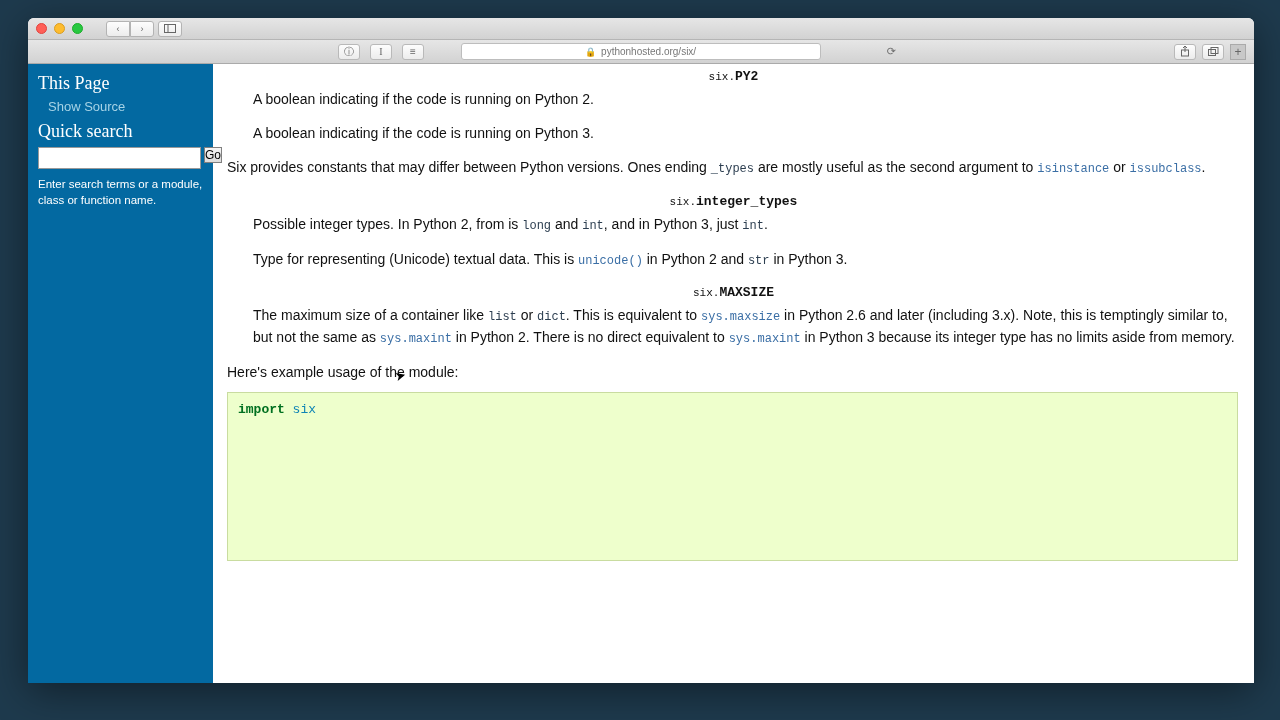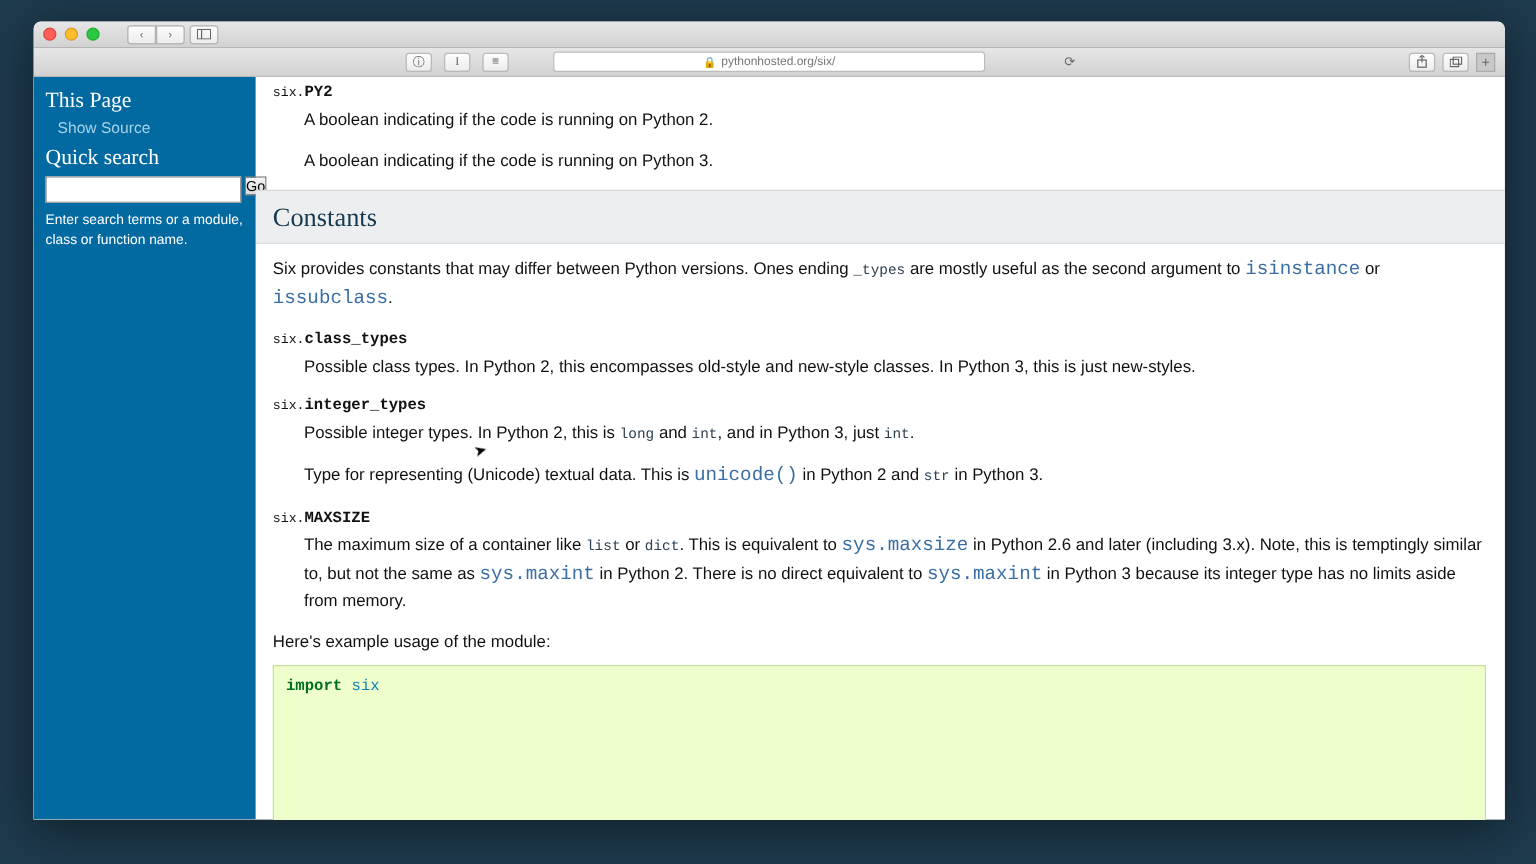--- a/index.html
+++ b/index.html
@@ -116,33 +116,33 @@
   
   .doc {
     flex:1;
     overflow-y:auto;
     font-size:14px;
     color:#111;
     line-height:1.45;
   }
   .doc-inner { padding:0 14px 20px 14px; }
   dl.entry { margin:4px 0 14px 0; }
-  dl.entry dt { font-family:"Courier New",monospace;font-size:13px; }
+  dl.entry dt { font-family:"Courier New",monospace;font-size:13px;text-align:center; }
   dl.entry dt .mod { font-size:11px; }
   dl.entry dt .name { font-weight:bold; }
   dl.entry dd { margin-left:26px; margin-top:2px; font-size:14px; }
   .pilcrow { color:#c00; font-size:13px; margin-left:3px; }
   code.inline {
     font-family:"Courier New",monospace;
     font-size:12px;
     color:#2c3e50;
   }
   code.docutils {
     font-family:"Courier New",monospace;
-    font-size:16px;
+    font-size:12px;
     color:#3a6ea5;
   }
   h2.section {
     font-family: Georgia,'Times New Roman',serif;
     font-weight:normal;
     color:#163a4f;
     background:#eceef0;
     border-top:1px solid #d6d9db;
     border-bottom:1px solid #d6d9db;
     margin:6px -14px 10px -14px;
@@ -245,34 +245,29 @@
 
         <dl class="entry">
           <dt><span class="mod">six.</span><span class="name">PY2</span></dt>
           <dd>A boolean indicating if the code is running on Python 2.</dd>
         </dl>
 
         <dl class="entry">
           <dd>A boolean indicating if the code is running on Python 3.</dd>
         </dl>
 
-        <h2 class="section">Constants</h2>
 
         <p class="intro">
           <span>Six provides constants that may differ between Python versions. Ones ending </span><code class="inline">_types</code><span> are mostly useful as the second argument to </span><code class="docutils">isinstance</code><span> or </span><code class="docutils">issubclass</code><span>.</span>
         </p>
 
-        <dl class="entry">
-          <dt><span class="mod">six.</span><span class="name">class_types</span></dt>
-          <dd>Possible class types. In Python 2, this encompasses old-style and new-style classes. In Python 3, this is just new-styles.</dd>
-        </dl>
 
         <dl class="entry">
           <dt><span class="mod">six.</span><span class="name">integer_types</span></dt>
-          <dd><span>Possible integer types. In Python 2, this is </span><code class="inline">long</code><span> and </span><code class="inline">int</code><span>, and in Python 3, just </span><code class="inline">int</code><span>.</span></dd>
+          <dd><span>Possible integer types. In Python 2, from is </span><code class="inline">long</code><span> and </span><code class="inline">int</code><span>, and in Python 3, just </span><code class="inline">int</code><span>.</span></dd>
         </dl>
 
 
         <dl class="entry">
           <dd><span>Type for representing (Unicode) textual data. This is </span><code class="docutils">unicode()</code><span> in Python 2 and </span><code class="inline">str</code><span> in Python 3.</span></dd>
         </dl>
 
 
         <dl class="entry">
           <dt><span class="mod">six.</span><span class="name">MAXSIZE</span></dt>

